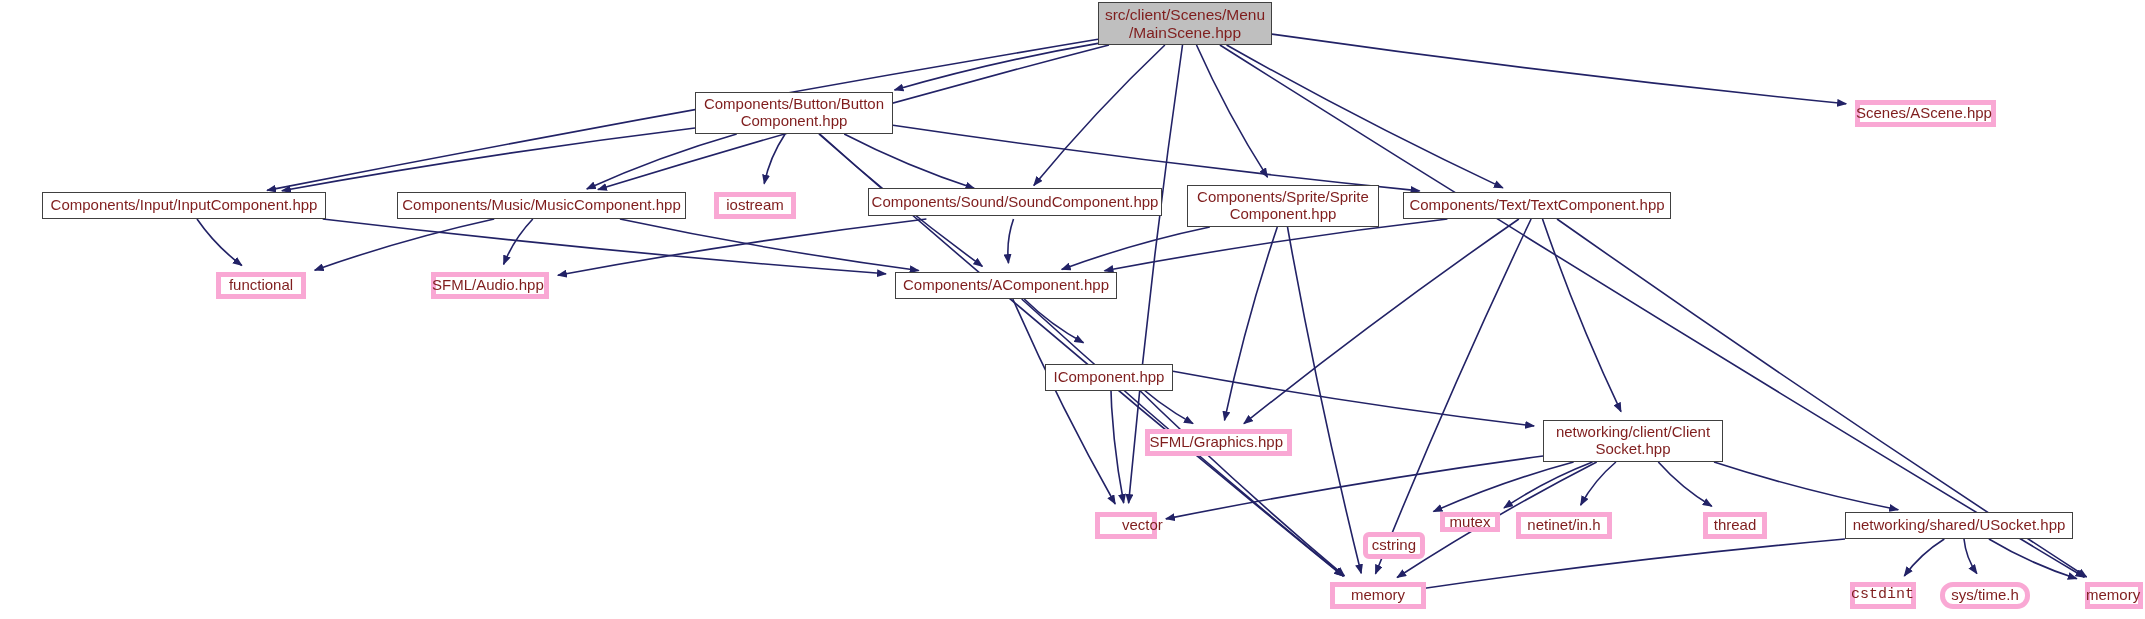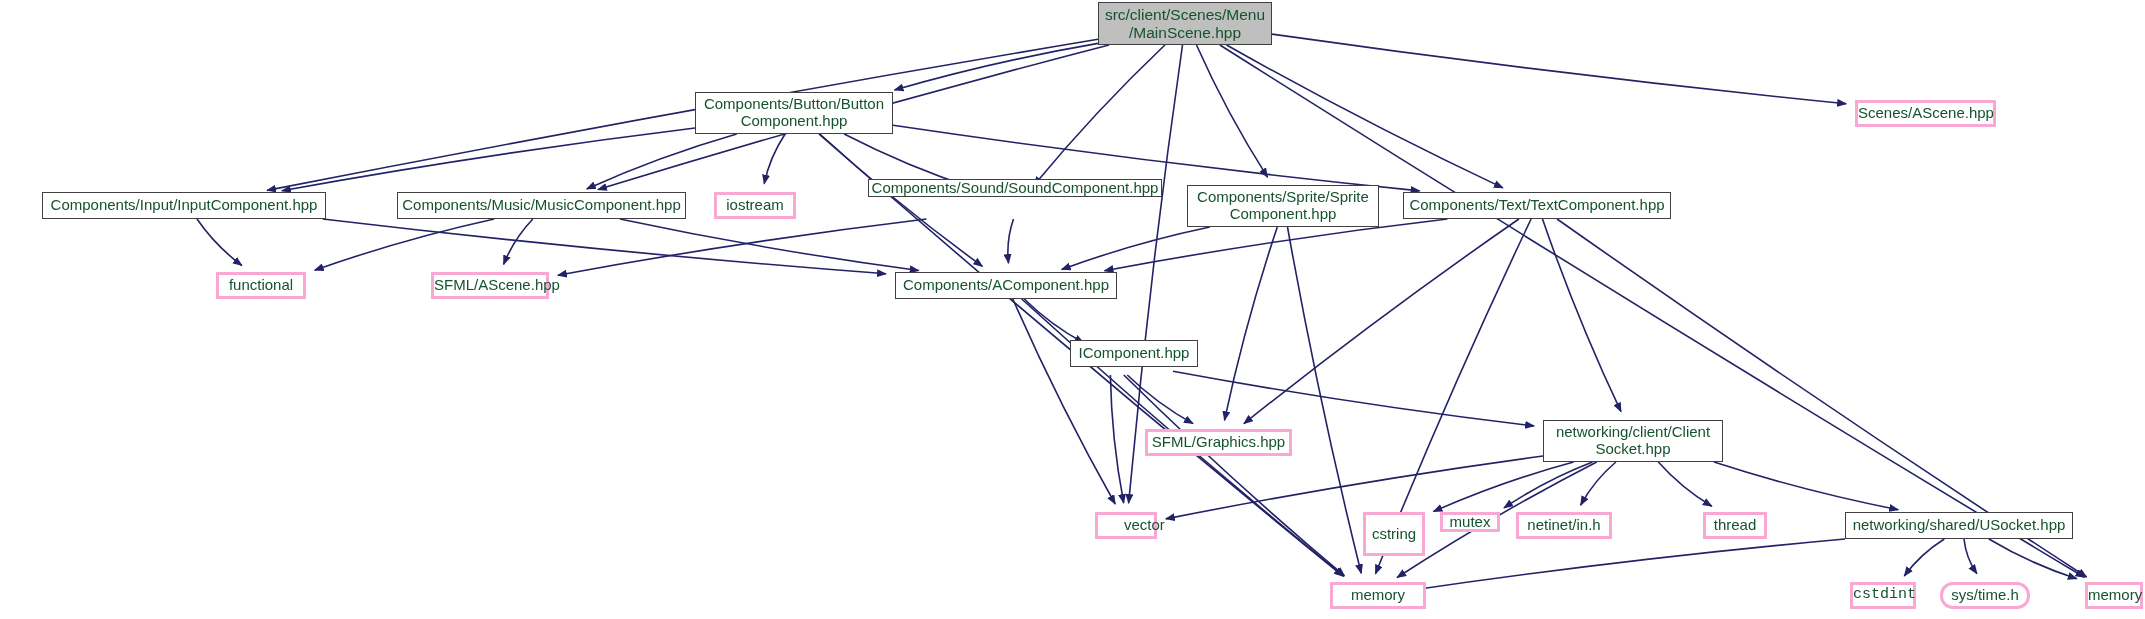--- a/index.html
+++ b/index.html
@@ -1,24 +1,24 @@
 <!DOCTYPE html>
 <html><head>
 <meta charset="utf-8">
 <style>
   html,body{margin:0;padding:0;background:#ffffff;}
   body{font-family:"Liberation Sans",sans-serif;}
   #graph{position:relative;width:2145px;height:619px;background:#fff;overflow:hidden;}
   #edges{position:absolute;left:0;top:0;width:2145px;height:619px;}
   .node{position:absolute;box-sizing:border-box;display:flex;align-items:center;
         justify-content:center;text-align:center;line-height:1.12;
-        font-family:"Liberation Sans",sans-serif;color:#14532d;}
+        font-family:"Liberation Sans",sans-serif;color:#7f1d1d;}
   .node .lbl{display:block;width:100%;padding:0 4px;}
   
-  .n-plain{border:3px solid #f9a8d4;background:#ffffff;font-size:15px;}
+  .n-plain{border:5px solid #f9a8d4;background:#ffffff;font-size:15px;justify-content:flex-end;}
   
   .n-box{border:1.5px solid #404040;background:#ffffff;font-size:15px;}
   
   .n-root{border:1.5px solid #404040;background:#bfbfbf;font-size:15.5px;}
 </style>
 </head>
 <body>
 
 <div id="graph">
   <svg id="edges" viewBox="0 0 2145 619" xmlns="http://www.w3.org/2000/svg">
@@ -91,51 +91,51 @@
       </div>
       <div class="node n-box" style="left: 42px; top: 192px; width: 284px; height: 27px;">
         <span class="lbl">Components/Input/InputComponent.hpp</span>
       </div>
       <div class="node n-box" style="left: 397px; top: 192px; width: 289px; height: 27px;">
         <span class="lbl">Components/Music/MusicComponent.hpp</span>
       </div>
       <div class="node n-plain" style="left: 714px; top: 192px; width: 82px; height: 27px;">
         <span class="lbl">iostream</span>
       </div>
-      <div class="node n-box" style="left: 868px; top: 179px; width: 294px; height: 18px;">
+      <div class="node n-box" style="left: 868px; top: 188px; width: 294px; height: 28px;">
         <span class="lbl">Components/Sound/SoundComponent.hpp</span>
       </div>
       <div class="node n-box" style="left: 1187px; top: 185px; width: 192px; height: 42px;">
         <span class="lbl">Components/Sprite/Sprite<br>Component.hpp</span>
       </div>
       <div class="node n-box" style="left: 1403px; top: 192px; width: 268px; height: 27px;">
         <span class="lbl">Components/Text/TextComponent.hpp</span>
       </div>
       <div class="node n-plain" style="left: 216px; top: 272px; width: 90px; height: 27px;">
         <span class="lbl">functional</span>
       </div>
       <div class="node n-plain" style="left: 431px; top: 272px; width: 118px; height: 27px;">
-        <span class="lbl">SFML/AScene.hpp</span>
+        <span class="lbl">SFML/Audio.hpp</span>
       </div>
       <div class="node n-box" style="left: 895px; top: 272px; width: 222px; height: 27px;">
         <span class="lbl">Components/AComponent.hpp</span>
       </div>
-      <div class="node n-box" style="left: 1045px; top: 340px; width: 128px; height: 27px; margin-left: 25px;">
+      <div class="node n-box" style="left: 1045px; top: 364px; width: 128px; height: 27px;">
         <span class="lbl">IComponent.hpp</span>
       </div>
       <div class="node n-plain" style="left: 1145px; top: 429px; width: 147px; height: 27px;">
         <span class="lbl">SFML/Graphics.hpp</span>
       </div>
       <div class="node n-box" style="left: 1543px; top: 420px; width: 180px; height: 42px;">
         <span class="lbl">networking/client/Client<br>Socket.hpp</span>
       </div>
       <div class="node n-plain" style="left: 1095px; top: 512px; width: 62px; height: 27px; padding-left: 26px;">
         <span class="lbl">vector</span>
       </div>
-      <div class="node n-plain" style="left: 1363px; top: 512px; width: 62px; height: 44px;">
+      <div class="node n-plain" style="left: 1363px; top: 532px; width: 62px; height: 27px; border-radius: 6px;">
         <span class="lbl">cstring</span>
       </div>
       <div class="node n-plain" style="left: 1440px; top: 512px; width: 60px; height: 20px;">
         <span class="lbl">mutex</span>
       </div>
       <div class="node n-plain" style="left: 1516px; top: 512px; width: 96px; height: 27px;">
         <span class="lbl">netinet/in.h</span>
       </div>
       <div class="node n-plain" style="left: 1703px; top: 512px; width: 64px; height: 27px;">
         <span class="lbl">thread</span>

